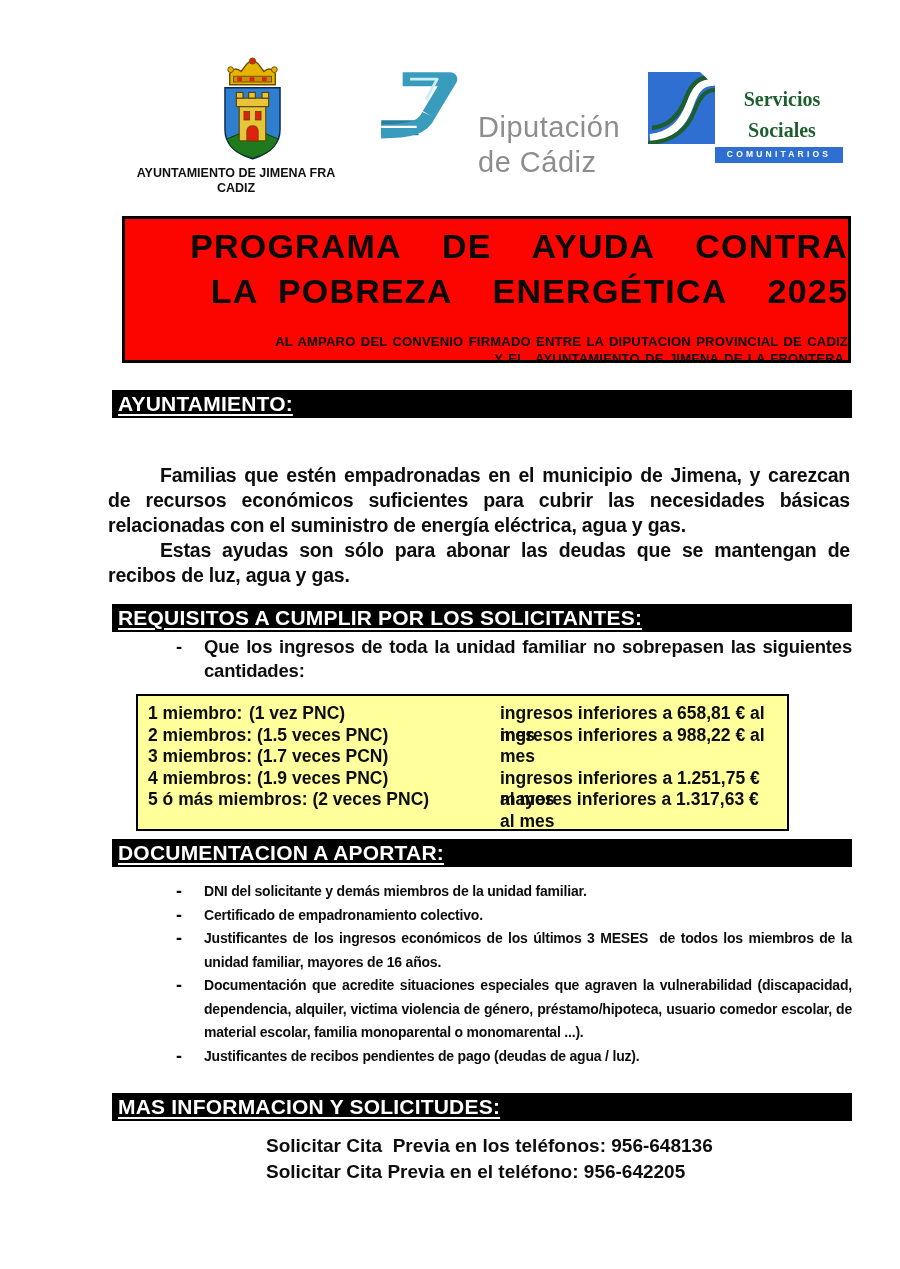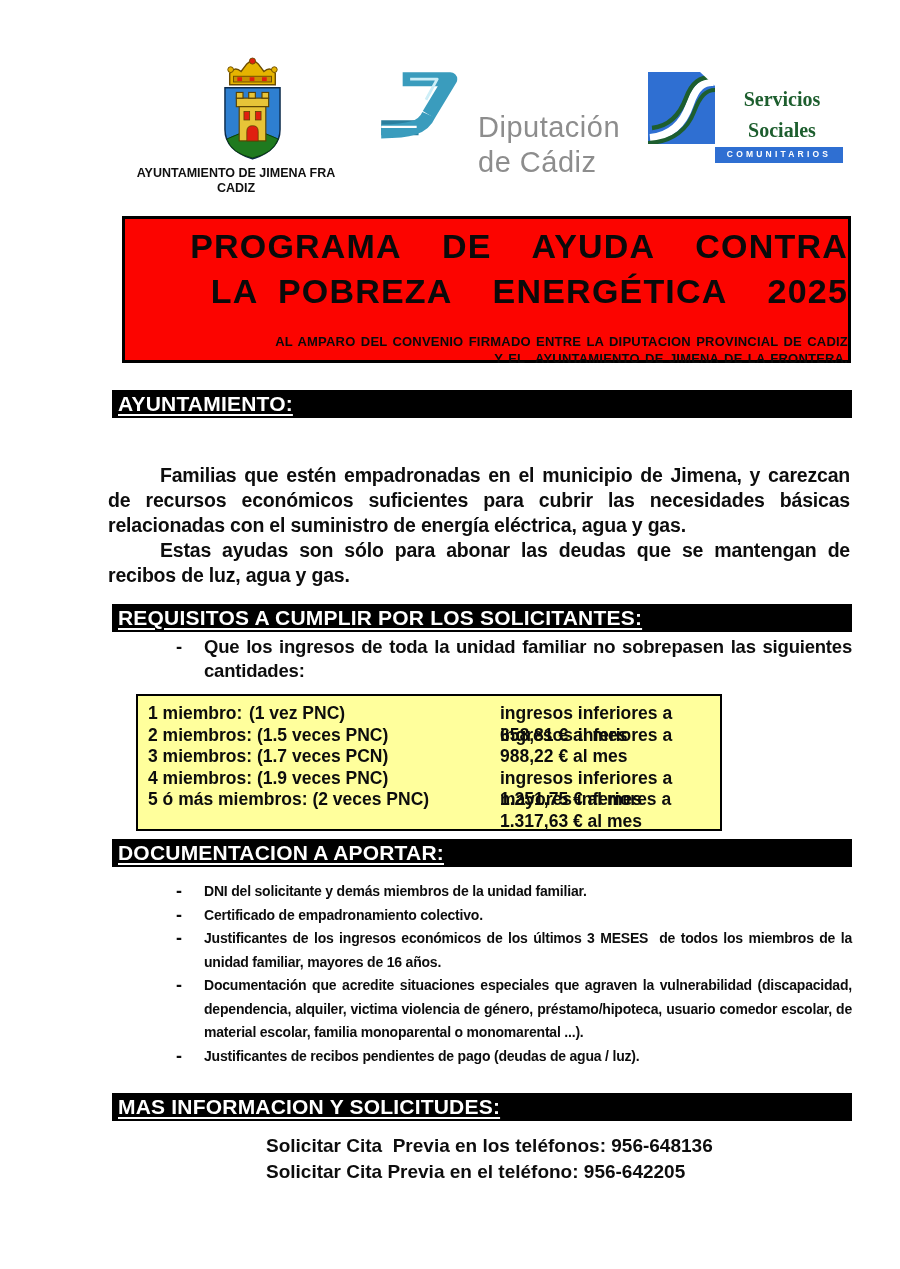--- a/index.html
+++ b/index.html
@@ -41,21 +41,21 @@
   
   .para-block { position:absolute; left:108px; top:431px; width:742px;margin-top:32px; }
   .para-block p { font-size:19.5px; font-weight:bold; line-height:25px;
     text-align:justify; text-indent:52px; letter-spacing:-0.2px; }
   .req-bullet { position:absolute; left:112px; top:635px; width:740px; display:flex; }
   .req-bullet .dash, .doc-list .dash { width:28px; margin-left:64px; flex:none;
     font-weight:bold; font-size:18.5px; line-height:24px; }
   .req-bullet .btext { flex:1; font-size:18.5px; font-weight:bold; line-height:24px;
     text-align:justify; letter-spacing:-0.2px; }
   
-  .income-table { position:absolute; left:136px; top:694px; width:586px;
+  .income-table { position:absolute; left:136px; top:694px; width:653px;
     background:#ffff9c; border:2.5px solid #000; padding:7px 16px 18px 10px; }
   .t-row { position:relative; font-size:17.5px; font-weight:bold; line-height:21.5px; }
   .t-label { display:inline-block; min-width:96px; }
   .t-right { position:absolute; left:352px; top:0; }
   
   .doc-list { position:absolute; left:112px; top:880px; width:740px; }
   .doc-item { display:flex; }
   .doc-item .dash { font-size:18px; line-height:23.5px; }
   .doc-item .btext { flex:1; font-size:14px; font-weight:bold; line-height:23.5px;
     text-align:justify; letter-spacing:-0.2px; white-space:pre-wrap; }

